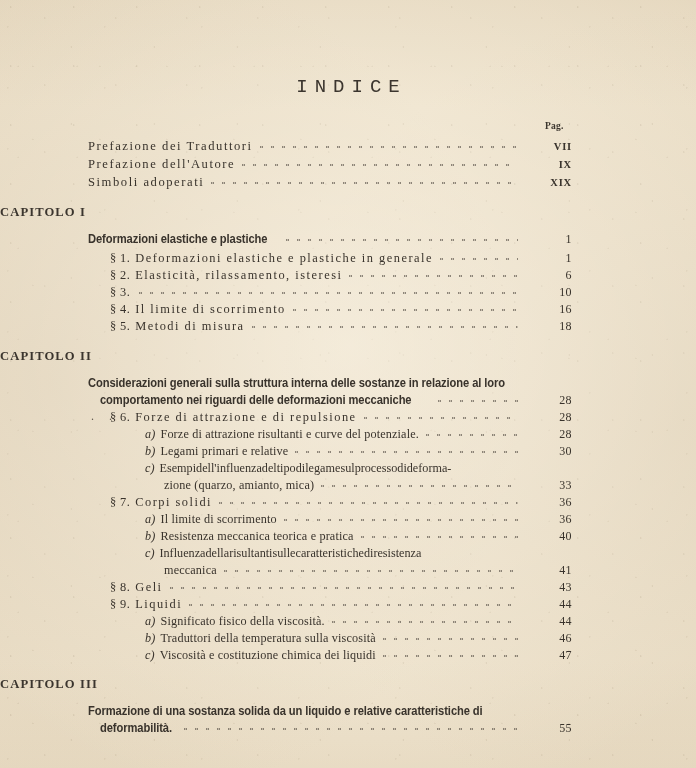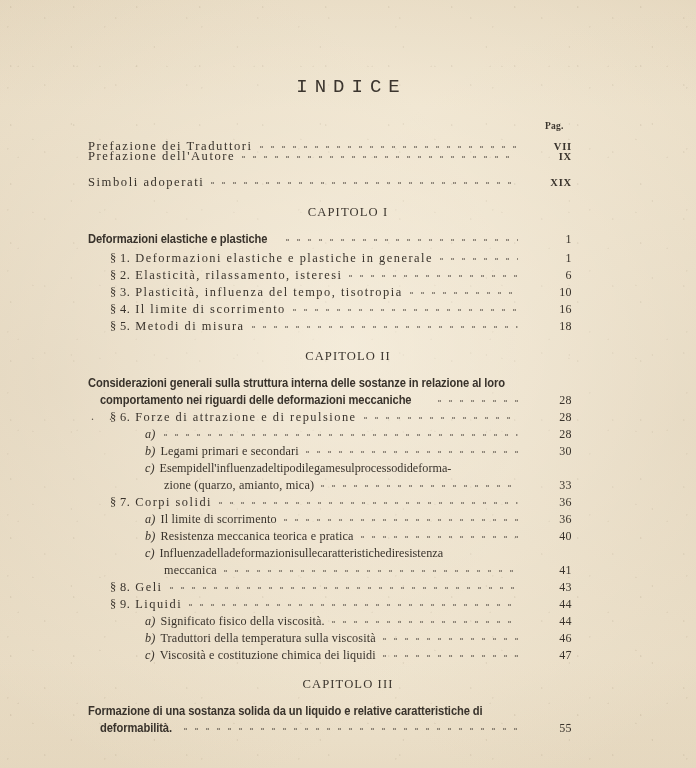--- a/index.html
+++ b/index.html
@@ -132,24 +132,25 @@
     font-weight: bold;
     letter-spacing: 0.8px;
     padding-left: 12px;
   }
 
   
   .chapter-head {
     position: absolute;
     left: 0;
     width: 696px;
-    text-align: center;
+    text-align: left;
     font-size: 12.6px;
     letter-spacing: 1.1px;
     color: #3b352e;
+    font-weight: bold;
   }
 
   
   .bold-entry {
     font-family: "Liberation Sans", "DejaVu Sans", sans-serif;
     font-weight: bold;
     font-size: 11.9px;
     letter-spacing: -0.1px;
   }
   .bold-entry .label {
@@ -222,21 +223,21 @@
 
   <div class="doc-title">INDICE</div>
 
   <div class="pag-header">Pag.</div>
 
   <div class="entry front" style="top:138px;">
     <span class="label">Prefazione dei Traduttori</span>
     <span class="leader"></span>
     <span class="pageno">VII</span>
   </div>
-  <div class="entry front" style="top:148px;">
+  <div class="entry front" style="top:156px;">
     <span class="label">Prefazione dell'Autore</span>
     <span class="leader"></span>
     <span class="pageno">IX</span>
   </div>
   <div class="entry front" style="top:174px;">
     <span class="label">Simboli adoperati</span>
     <span class="leader"></span>
     <span class="pageno">XIX</span>
   </div>
 
@@ -255,21 +256,20 @@
     <span class="pageno">1</span>
   </div>
   <div class="entry lvl-sec" style="top:267px;">
     <span class="label num">§ 2.</span>
     <span class="label">Elasticità, rilassamento, isteresi</span>
     <span class="leader"></span>
     <span class="pageno">6</span>
   </div>
   <div class="entry lvl-sec" style="top:284px;">
     <span class="label num">§ 3.</span>
-    <span class="label">Plasticità, influenza del tempo, tisotropia</span>
     <span class="leader"></span>
     <span class="pageno">10</span>
   </div>
   <div class="entry lvl-sec" style="top:301px;">
     <span class="label num">§ 4.</span>
     <span class="label">Il limite di scorrimento</span>
     <span class="leader"></span>
     <span class="pageno">16</span>
   </div>
   <div class="entry lvl-sec" style="top:318px;">
@@ -295,26 +295,27 @@
   <div class="stray-dots" style="top:409px;">. .</div>
   <div class="entry lvl-sec" style="top:409px;">
     <span class="label num">§ 6.</span>
     <span class="label">Forze di attrazione e di repulsione</span>
     <span class="leader"></span>
     <span class="pageno">28</span>
   </div>
 
   <div class="entry lvl-sub" style="top:426px;">
     <span class="label marker">a)</span>
+    <span class="label">Forze di attrazione risultanti e curve del potenziale.</span>
     <span class="leader"></span>
     <span class="pageno">28</span>
   </div>
   <div class="entry lvl-sub" style="top:443px;">
     <span class="label marker">b)</span>
-    <span class="label">Legami primari e secondari</span>
+    <span class="label">Legami primari e relative</span>
     <span class="leader"></span>
     <span class="pageno">30</span>
   </div>
 
   <div class="justify-line" style="top:460px; left:145px; width:410px;">
     <span class="marker">c)</span>
     <span class="jtext">
         <span>Esempi</span>
         <span>dell'influenza</span>
         <span>del</span>
@@ -350,21 +351,21 @@
     <span class="label">Resistenza meccanica teorica e pratica</span>
     <span class="leader"></span>
     <span class="pageno">40</span>
   </div>
 
   <div class="justify-line" style="top:545px; left:145px; width:400px;">
     <span class="marker">c)</span>
     <span class="jtext">
         <span>Influenza</span>
         <span>della</span>
-        <span>deformazioni</span>
+        <span>risultanti</span>
         <span>sulle</span>
         <span>caratteristiche</span>
         <span>di</span>
         <span>resistenza</span>
       </span>
   </div>
   <div class="entry lvl-sub" style="top:562px; left:164px; width:408px;">
     <span class="label">meccanica</span>
     <span class="leader"></span>
     <span class="pageno">41</span>

